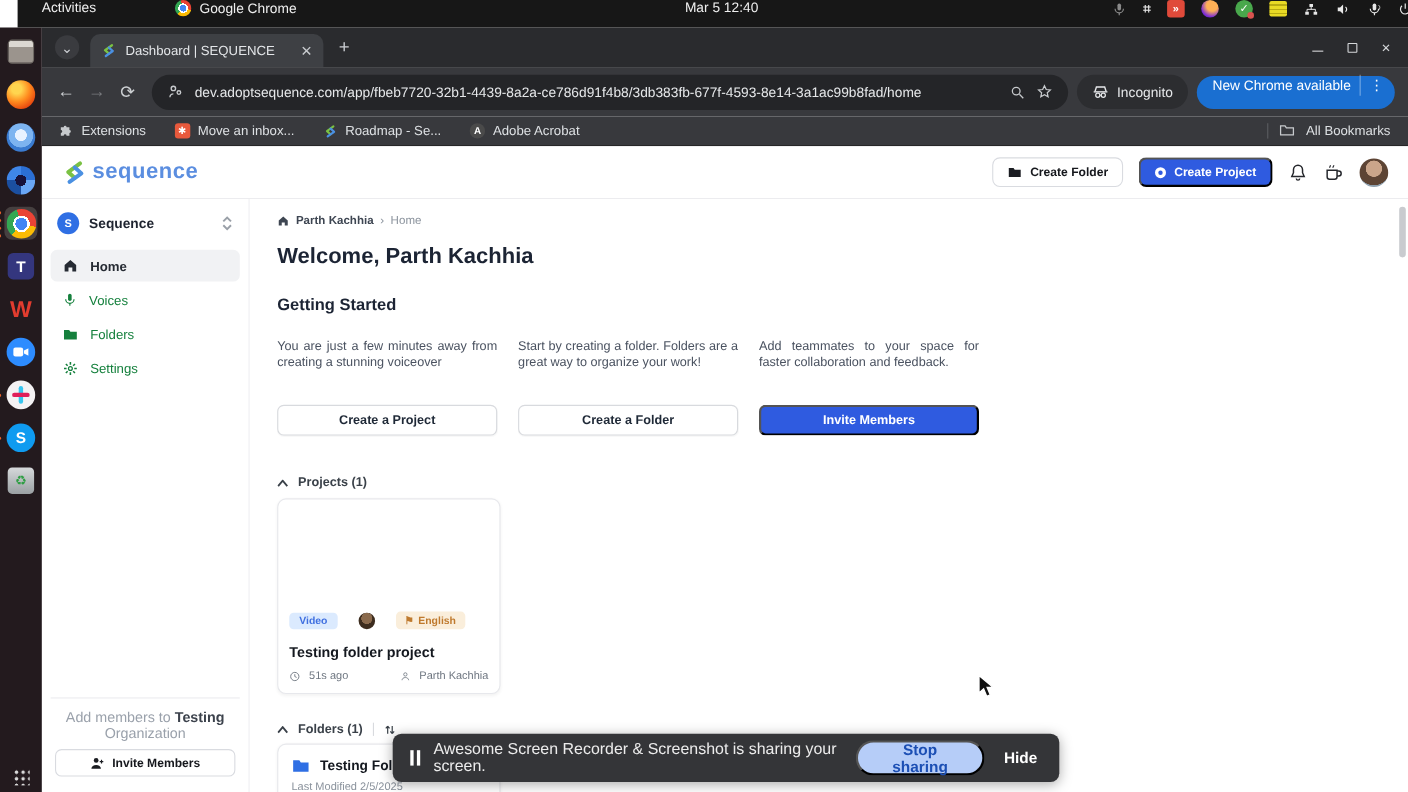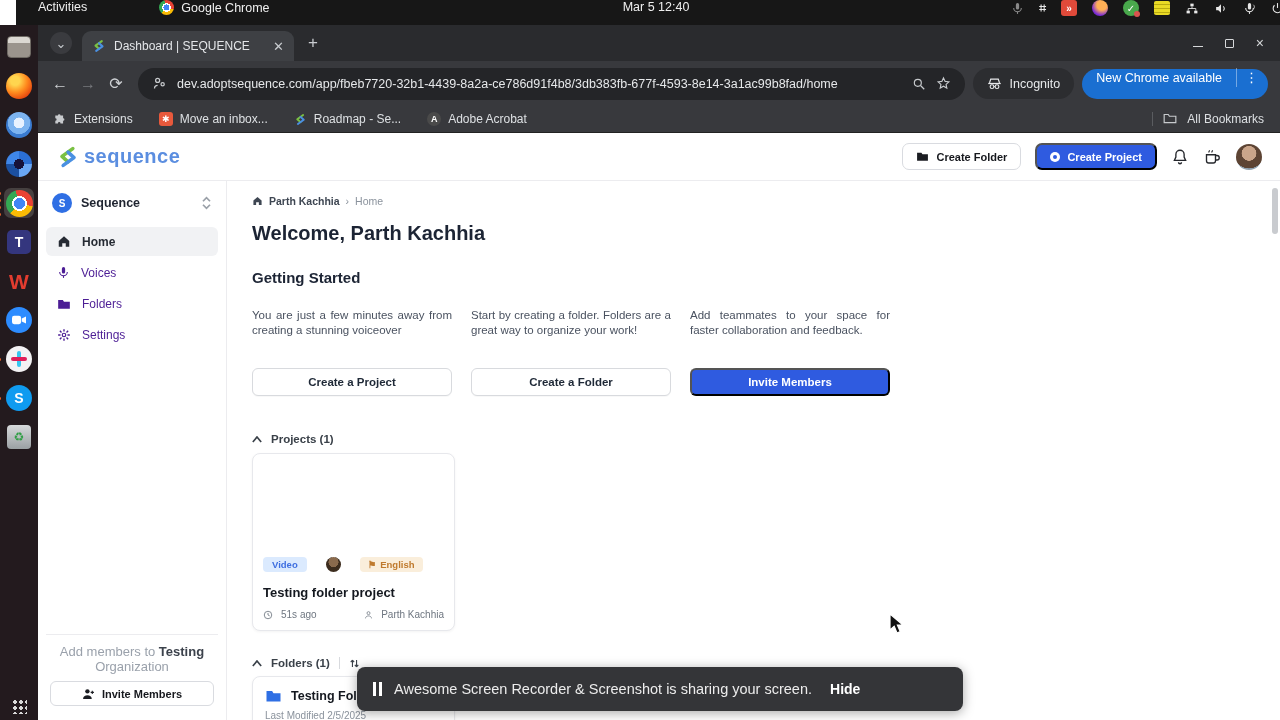--- a/index.html
+++ b/index.html
@@ -55,21 +55,21 @@
   .wc-min{width:10px;border-bottom:1.5px solid #d6d8da;height:1px;margin-top:6px}
   .wc-restore{width:9px;height:9px;border:1.5px solid #d6d8da;border-radius:1px}
   .wc-close{font-size:14px}
 
   .toolbar{height:45px;background:#38393d;display:flex;align-items:center;padding:0 8px}
   .nav-btn{width:28px;height:28px;display:flex;align-items:center;justify-content:center;color:#cdd0d3;font-size:16px}
   .nav-btn.dim{color:#77797d}
   .urlbox{flex:1;height:32px;background:#242528;border-radius:16px;display:flex;align-items:center;padding:0 14px;margin:0 8px;color:#e6e8ea;font-size:12.5px;gap:10px}
   .url-text{flex:1;white-space:nowrap;overflow:hidden}
   .incog{height:31px;border-radius:16px;background:#2c2d30;color:#e6e8ea;font-size:12.5px;display:flex;align-items:center;gap:8px;padding:0 14px;margin-right:8px}
-  .update-chip{height:30px;border-radius:15px;background:#1a6fd1;color:#fff;font-size:12.5px;display:flex;align-items:center;gap:14px;padding:0 6px 12px 14px;margin-right:4px}
+  .update-chip{height:30px;border-radius:15px;background:#1a6fd1;color:#fff;font-size:12.5px;display:flex;align-items:center;gap:8px;padding:0 6px 12px 14px;margin-right:4px}
   .update-kebab{border-left:1px solid rgba(255,255,255,.4);padding:2px 4px 2px 8px;font-size:13px}
 
   .bookmarks{height:27px;background:#38393d;display:flex;align-items:center;padding:0 16px;font-size:12px;color:#dde0e3;gap:8px;border-bottom:1px solid #222}
   .bm{display:flex;align-items:center;gap:7px;margin-right:18px}
   .bm-hub{width:14px;height:14px;border-radius:3px;background:#e8593c;color:#fff;font-size:9px;display:flex;align-items:center;justify-content:center}
   .bm-adobe{width:14px;height:14px;border-radius:50%;background:#4a4a4a;color:#fff;font-size:9px;font-weight:bold;display:flex;align-items:center;justify-content:center}
   .bm-right{margin-left:auto;display:flex;gap:10px}
   .bm-divider{width:1px;height:14px;background:#5a5c60}
 
   
@@ -83,21 +83,21 @@
   .cp-dot{width:10px;height:10px;border-radius:50%;background:#fff;position:relative}
   .cp-dot::after{content:"";position:absolute;left:3px;top:3px;width:4px;height:4px;border-radius:50%;background:#2f5be0}
   .hdr-icon{color:#25272c}
   .avatar{width:26px;height:26px;border-radius:50%;background:radial-gradient(circle at 50% 36%,#caa58a 0 34%,#5d4434 36% 70%,#8fa0ae 72%)}
 
   .appbody{display:flex;height:539px}
   .sidebar{width:189px;border-right:1px solid #ececef;display:flex;flex-direction:column;padding:12px 8px 10px;background:#fff}
   .workspace{display:flex;align-items:center;gap:9px;padding:0 6px 14px}
   .ws-badge{width:20px;height:20px;border-radius:50%;background:#2f6fe4;color:#fff;font-size:10px;font-weight:bold;display:flex;align-items:center;justify-content:center}
   .ws-name{font-size:12.5px;font-weight:700;color:#1f2430;flex:1}
-  .nav-item{display:flex;align-items:center;gap:11px;height:29px;border-radius:6px;padding:0 11px;font-size:12px;color:#4c1d95;margin-bottom:2px}
+  .nav-item{display:flex;align-items:center;gap:11px;height:29px;border-radius:6px;padding:0 11px;font-size:12px;color:#15803d;margin-bottom:2px}
   .nav-item.active{background:#f1f2f4;color:#262b33;font-weight:700}
   .side-footer{margin-top:auto;border-top:1px solid #ececef;padding:9px 4px 4px;text-align:center}
   .side-note{font-size:13px;color:#9aa1ab}
   .side-note b{color:#3c424c}
   .invite-btn{margin-top:7px;height:25px;width:100%;border:1px solid #d9dbe0;border-radius:6px;background:#fff;font-size:11px;font-weight:700;color:#16181d;display:flex;align-items:center;justify-content:center;gap:7px}
 
   .content{flex:1;padding:14px 0 0 25px;position:relative;background:#fff}
   .breadcrumb{display:flex;align-items:center;gap:6px;font-size:10.5px;color:#3e4652;font-weight:600}
   .bc-sep,.bc-current{color:#8a929c;font-weight:400}
   .welcome{margin-top:15px;font-size:20px;font-weight:800;color:#1c2434}
@@ -495,20 +495,21 @@
 </div>
 
 <div class="scroll-thumb"></div>
 
 <div class="banner">
   <span class="pause">
       <i></i>
       <i></i>
     </span>
   <span class="banner-text">Awesome Screen Recorder &amp; Screenshot is sharing your screen.</span>
+  <button class="stop-btn">Stop sharing</button>
   <span class="hide-link">Hide</span>
 </div>
 
 <div class="cursor">
   <svg width="20" height="22" viewBox="0 0 20 22">
       <path d="M2 1l0 16 4.2-3.8L9 20l3.2-1.4-2.8-6.6L15 12z" fill="#111" stroke="#fff" stroke-width="1.2"></path>
     </svg>
 </div>
 
 </body></html>

